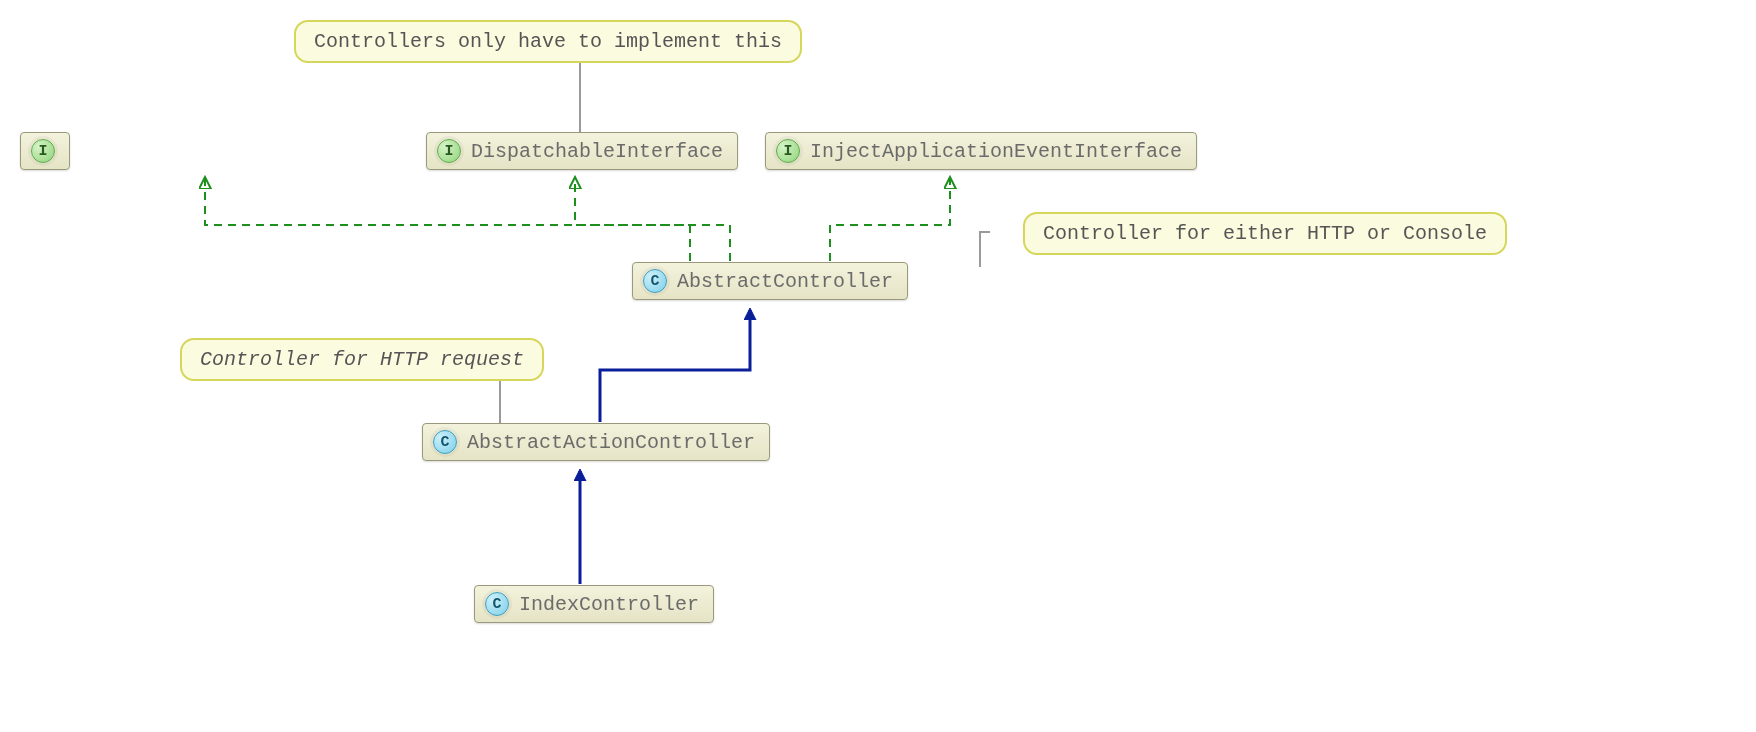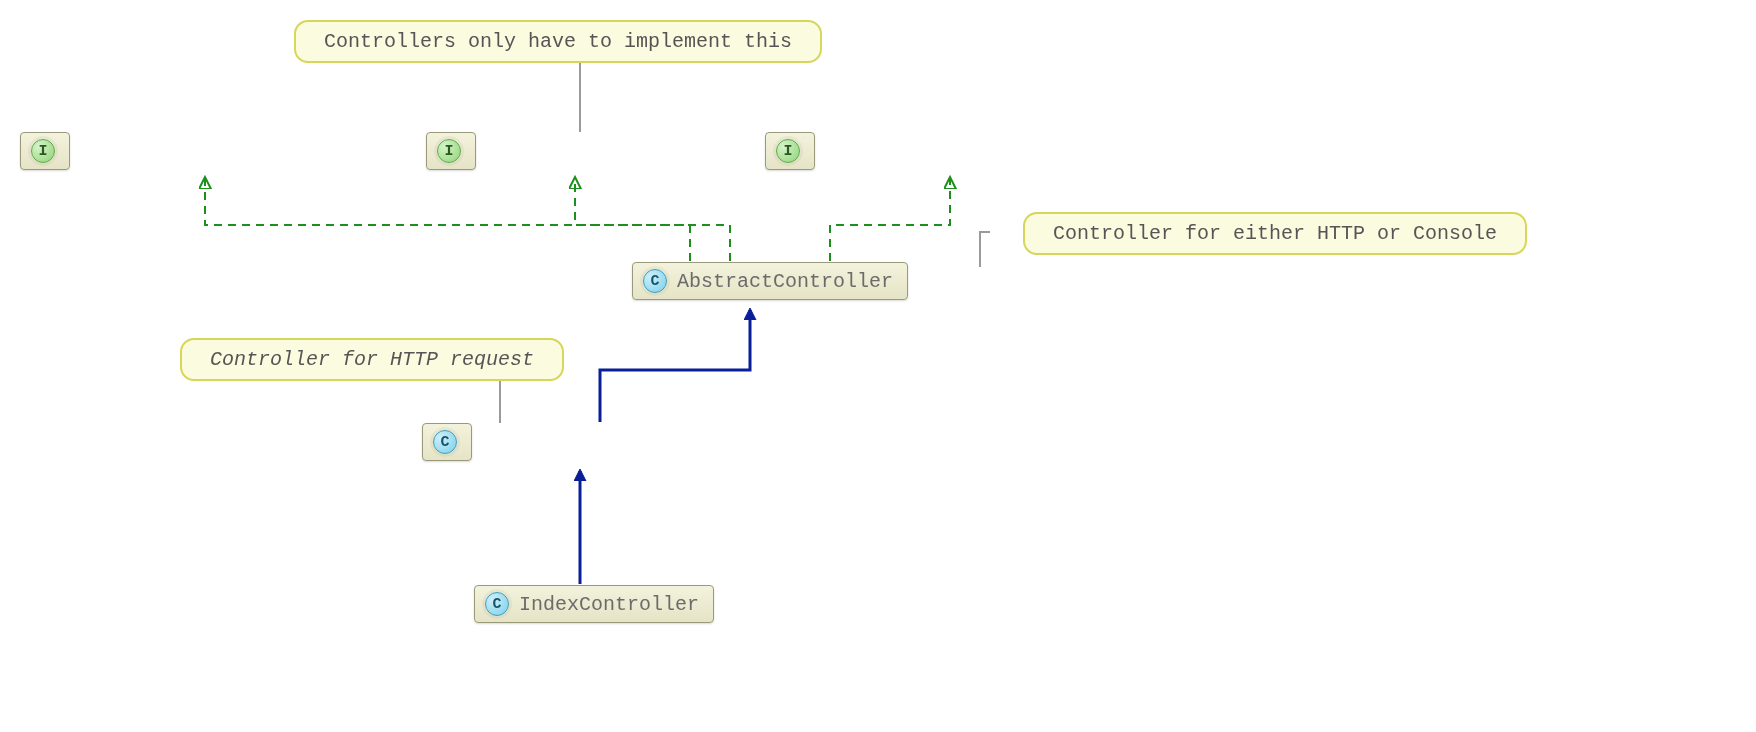--- a/index.html
+++ b/index.html
@@ -20,21 +20,21 @@
     gap: 10px;
     padding: 6px 14px 6px 10px;
     border: 1px solid #9a9a7a;
     border-radius: 4px;
     background: linear-gradient(#f3f2dc, #e6e4c6);
     box-shadow: 0 1px 2px rgba(0,0,0,0.15);
     white-space: nowrap;
   }
   .note {
     position: absolute;
-    padding: 8px 28px;
+    padding: 8px 18px;
     border: 2px solid #d6d65a;
     border-radius: 14px;
     background: #fbfbe0;
     color: #555;
     white-space: nowrap;
   }
   .badge {
     width: 22px;
     height: 22px;
     border-radius: 50%;
@@ -97,31 +97,34 @@
 <div class="note" style="left:180px; top:338px;font-style:italic;">
   <span>Controller for HTTP request</span>
 </div>
 
 <div class="node" style="left:20px; top:132px;">
   <span class="badge i">I</span>
 </div>
 
 <div class="node" style="left:426px; top:132px;">
   <span class="badge i">I</span>
+  <span>DispatchableInterface</span>
 </div>
 
 <div class="node" style="left:765px; top:132px;">
   <span class="badge i">I</span>
+  <span>InjectApplicationEventInterface</span>
 </div>
 
 <div class="node" style="left:632px; top:262px;">
   <span class="badge c">C</span>
   <span>AbstractController</span>
 </div>
 
 <div class="node" style="left:422px; top:423px;">
   <span class="badge c">C</span>
+  <span>AbstractActionController</span>
 </div>
 
 <div class="node" style="left:474px; top:585px;">
   <span class="badge c">C</span>
   <span>IndexController</span>
 </div>
 
 </body></html>

